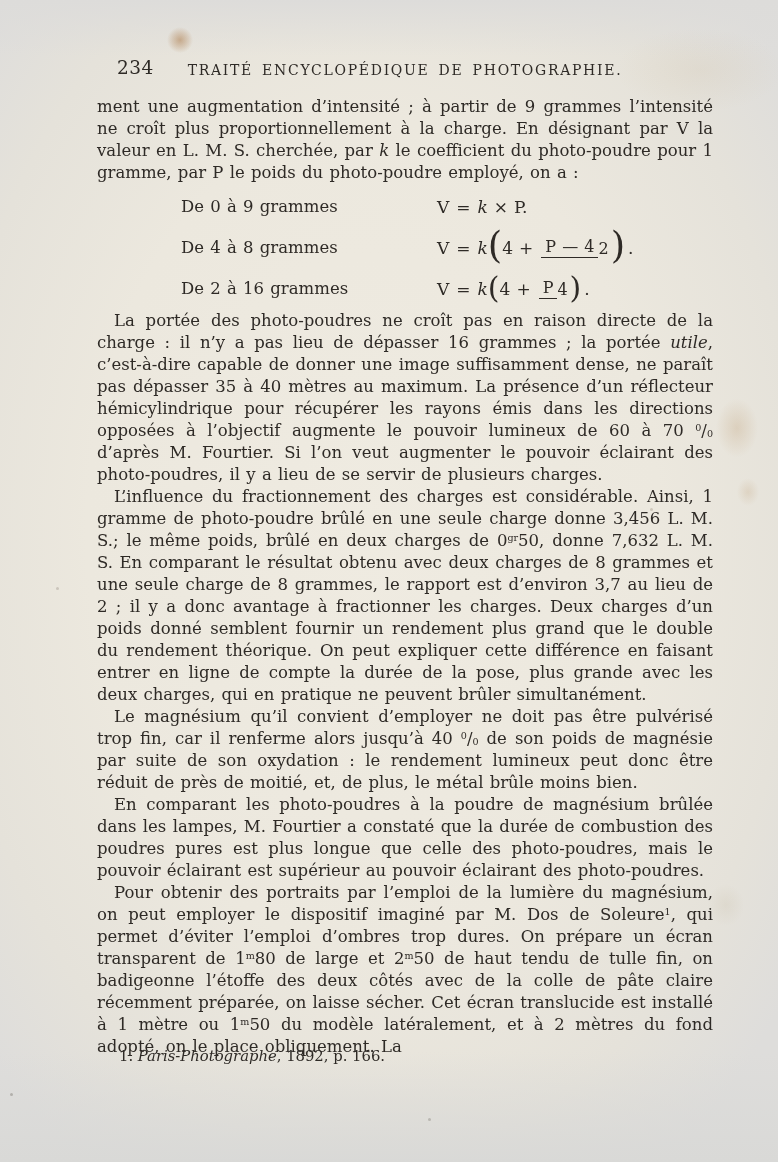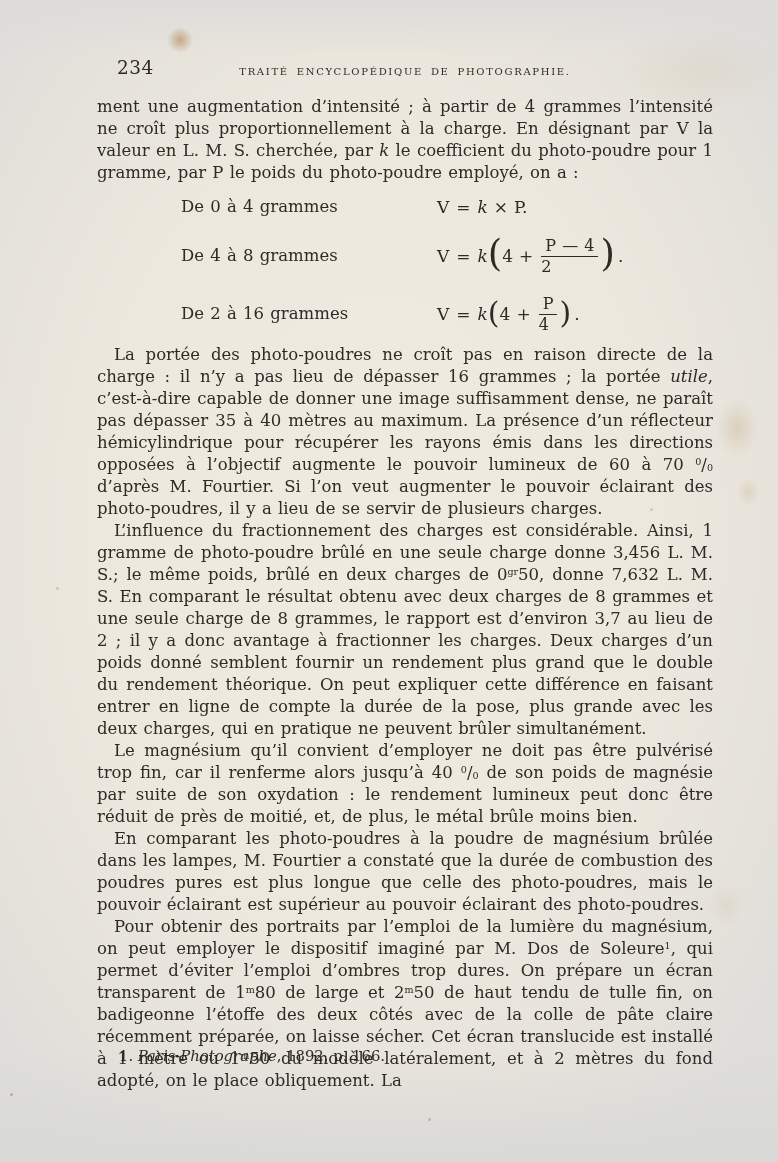--- a/index.html
+++ b/index.html
@@ -27,21 +27,21 @@
     background:rgba(100,95,85,.35);
     box-shadow:
       418px 25px 0 rgba(100,95,85,.30),
       46px -506px 0 rgba(110,100,90,.25),
       640px -585px 0 rgba(120,105,85,.25),
       295px -42px 0 rgba(110,100,90,.22);
   }
 
   .pagehead{position:relative;margin:0 0 0 97px;width:616px;padding-top:60px;text-align:center;}
   .pagenum{position:absolute;left:20px;top:57px;font-size:18.5px;letter-spacing:.5px;}
-  .runtitle{font-size:10px;letter-spacing:1.7px;word-spacing:3px;}
+  .runtitle{font-size:14px;letter-spacing:1.7px;word-spacing:3px;}
 
   .textblock{
     margin:17px 0 0 97px;width:616px;
     font-size:16.5px;line-height:22px;
     text-align:justify;word-spacing:1px;
   }
   .para{margin:0;text-indent:17px;}
   .para.noind{text-indent:0;}
   .sup{font-size:.58em;vertical-align:.5em;line-height:0;}
   .sub{font-size:.58em;vertical-align:-.12em;line-height:0;}
@@ -52,21 +52,21 @@
   .frow.r1{margin:6px 0 4px;}
   .frow.r2{margin:19px 0;}
   .frow.r3{margin:4px 0 6px;}
   .flabel{flex:0 0 256px;margin-left:84px;}
   .fexpr{display:inline-flex;align-items:center;font-size:17px;white-space:nowrap;}
   .feq{padding:0 7px;}
   .fop{padding:0 6px;}
   .fplus{padding:0 6px;}
   .paren{font-size:37px;line-height:0;position:relative;top:-2px;font-weight:normal;}
   .paren.small{font-size:30px;top:-1px;}
-  .frac{display:inline-flex;flex-direction:column;line-height:1.12;font-size:16px;padding:0 2px;}
+  .frac{display:inline-flex;flex-direction:row;align-items:center;line-height:1.12;font-size:16px;padding:0 2px;}
   .frac .num{display:block;border-bottom:1.2px solid #2e2a26;padding:0 4px 1px;}
   .frac .den{display:block;padding-top:1px;}
   .fdot{padding-left:3px;}
 
   .footnote{
     position:absolute;left:119px;top:1046px;width:560px;
     font-size:14.8px;line-height:20px;color:#2e2a26;
   }
 </style>
 </head>
@@ -76,26 +76,26 @@
 
   <div class="specks"></div>
 
   <div class="pagehead">
     <span class="pagenum">234</span>
     <span class="runtitle">TRAITÉ ENCYCLOPÉDIQUE DE PHOTOGRAPHIE.</span>
   </div>
 
   <div class="textblock">
 
-    <p class="para noind"><span>ment une augmentation d’intensité ; à partir de 4 grammes l’intensité ne croît plus proportionnellement à la charge. En désignant par V la valeur en L. M. S. cherchée, par </span><span class="it">k</span><span> le coefficient du photo-poudre pour 1 gramme, par P le poids du photo-poudre employé, on a :</span></p>
+    <p class="para noind"><span>ment une augmentation d’intensité ; à partir de 9 grammes l’intensité ne croît plus proportionnellement à la charge. En désignant par V la valeur en L. M. S. cherchée, par </span><span class="it">k</span><span> le coefficient du photo-poudre pour 1 gramme, par P le poids du photo-poudre employé, on a :</span></p>
 
     <div class="formulas">
 
       <div class="frow r1">
-        <span class="flabel">De 0 à 4 grammes</span>
+        <span class="flabel">De 0 à 9 grammes</span>
         <span class="fexpr">
           <span>V</span>
           <span class="feq">=</span>
           <span class="it">k</span>
           <span class="fop">×</span>
           <span>P.</span>
         </span>
       </div>
 
       <div class="frow r2">

